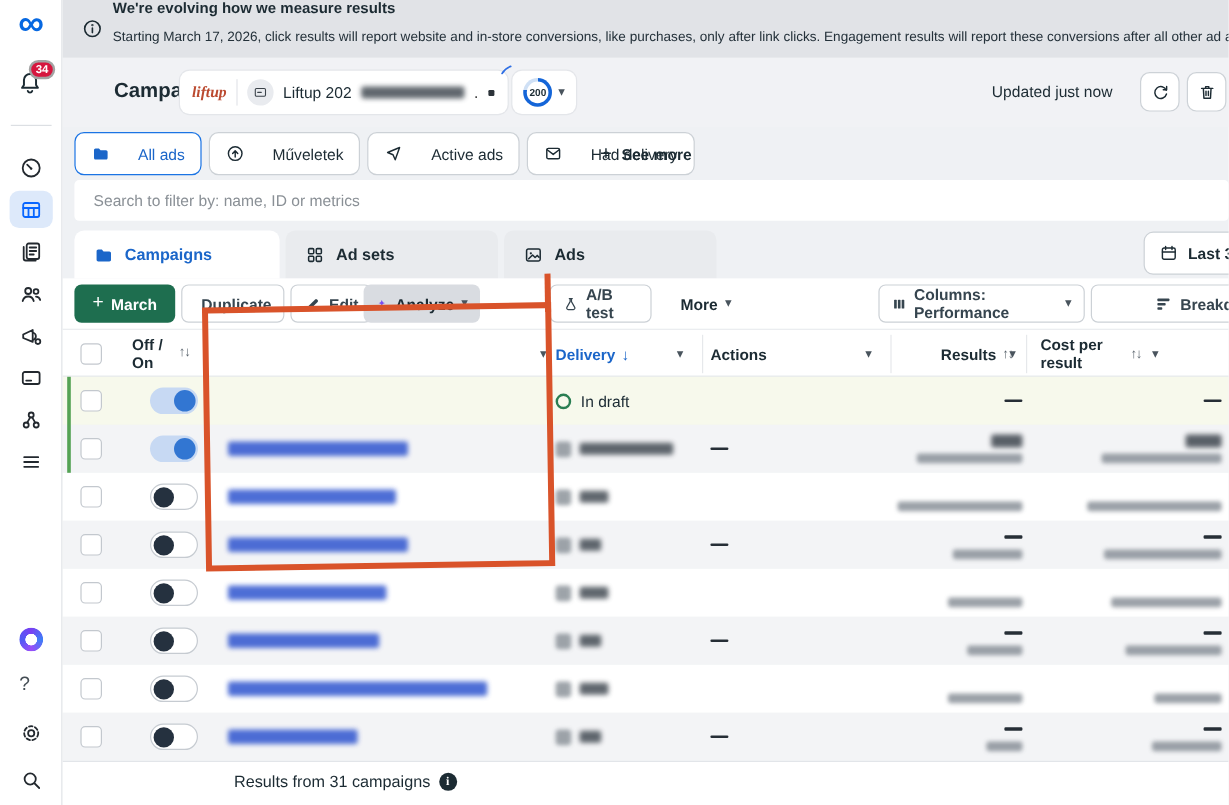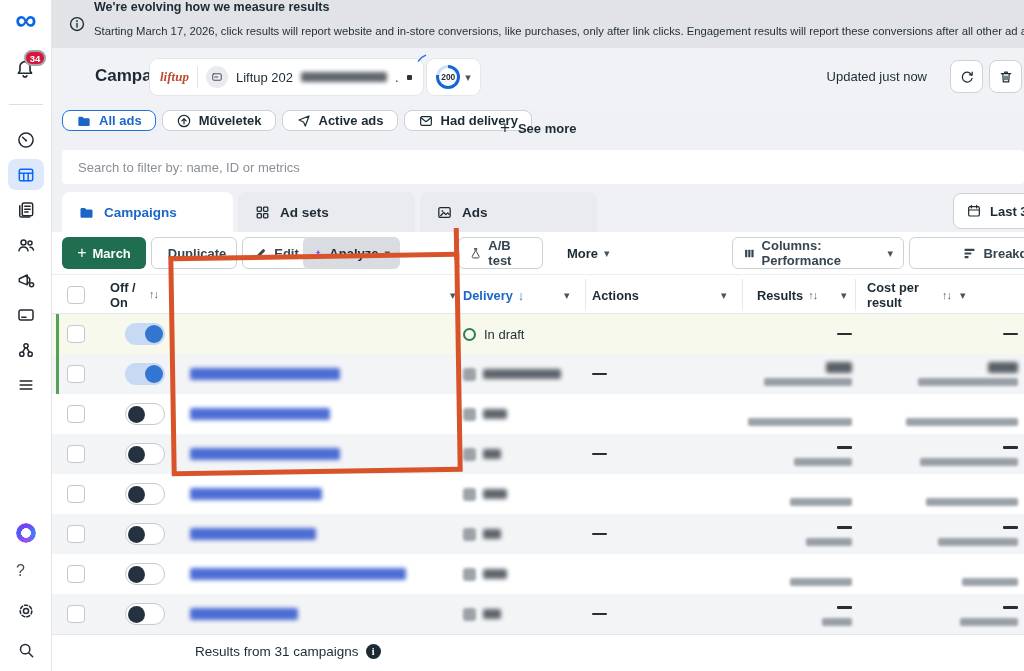--- a/index.html
+++ b/index.html
@@ -44,21 +44,21 @@
   .score-box { position:absolute; left:375px; top:11px; width:53px; height:36px; background:#fff; border-radius:8px; display:flex; align-items:center; justify-content:center; gap:5px; box-shadow:0 0 0 1px #e4e6ea; }
   .score-ring { position:relative; width:24px; height:24px; border-radius:50%; background:conic-gradient(#1465d8 0 78%, #cfe0f5 78% 100%); }
   .score-inner { position:absolute; inset:2.8px; background:#fff; border-radius:50%; display:flex; align-items:center; justify-content:center; font-size:8.4px; font-weight:bold; }
   .updated-txt { position:absolute; right:97px; top:21px; font-size:13px; }
   .icon-btn { position:absolute; top:12px; width:33px; height:33px; background:#fff; border:1px solid #cdd2d7; border-radius:8px; display:flex; align-items:center; justify-content:center; color:#1c2b33; }
   .icon-btn .i16 { width:16px; height:16px; }
 
   
   .chips-row { position:absolute; left:52px; top:106px; width:972px; height:44px; }
   #chips { position:absolute; left:10px; top:4px; display:flex; gap:6px; }
-  .chip { height:21px; background:#fff; border:1px solid #ccd1d6; border-radius:8px; display:flex; align-items:center; gap:7px; padding:0 13px; font-size:13px; font-weight:bold; color:#1c2b33; }
+  .chip { height:36px; background:#fff; border:1px solid #ccd1d6; border-radius:8px; display:flex; align-items:center; gap:23px; padding:0 13px; font-size:13px; font-weight:normal; color:#1c2b33; }
   .chip.active { border:1.5px solid #1b74e4; color:#1b66c9; }
   .chip .i16 { width:16px; height:16px; }
   .see-more { position:absolute; left:448px; top:4px; height:36px; display:flex; align-items:center; gap:8px; font-size:13px; font-weight:bold; }
   .plus-g { font-size:17px; font-weight:normal; }
 
   
   .search-bar { position:absolute; left:62px; top:150px; width:962px; height:34px; background:#fff; border-radius:4px; }
   .search-bar input { width:100%; height:100%; border:none; outline:none; background:transparent; font-size:13px; padding:0 16px; color:#1c2b33; font-family:inherit; }
   .search-bar input::placeholder { color:#8a9096; }
 
@@ -486,21 +486,21 @@
     <div class="th-cell" style="left:512px">
         <span class="caret">▾</span>
       </div>
     <div class="th-cell" style="left:540px">
         <span>Actions</span>
       </div>
     <div class="th-cell" style="left:669px">
         <span class="caret">▾</span>
       </div>
     <div class="th-line" style="left:690px"></div>
-    <div class="th-cell" style="left:705px">
+    <div class="th-cell" style="left:732px">
       <span>Results</span>
         <span class="sort-txt">↑↓</span>
     </div>
     <div class="th-cell" style="left:789px">
         <span class="caret">▾</span>
       </div>
     <div class="th-line" style="left:803px"></div>
     <div class="th-cell two-line" style="left:815px;width:60px">
       <span><span>Cost per</span><br><span>result</span></span>
     </div>

